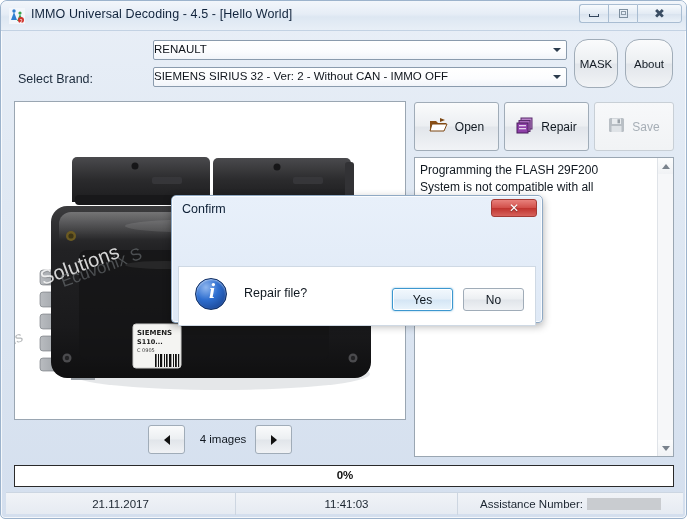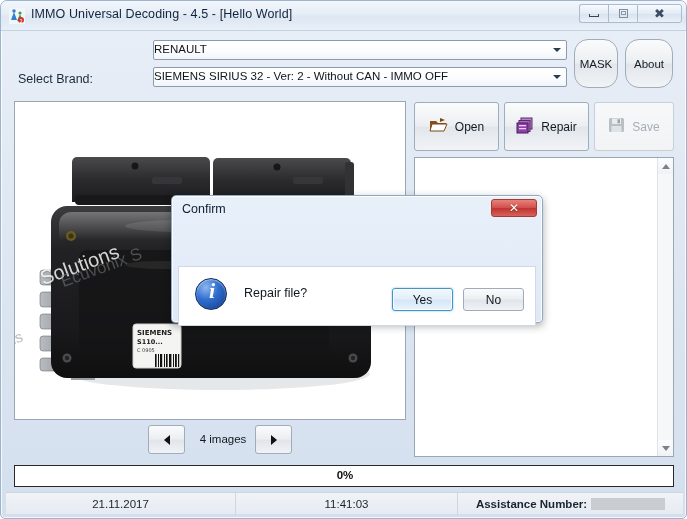--- a/index.html
+++ b/index.html
@@ -218,21 +218,21 @@
     display: flex;
   }
   .sb-cell {
     font-size: 11.5px; color: #1a242f;
     display: flex; align-items: center; justify-content: center;
     height: 22px;
     border-right: 1px solid #cdd6e1;
   }
   .sb-date { width: 230px; }
   .sb-time { width: 222px; }
-  .sb-assist { width: 225px; border-right: none; gap: 4px; font-weight: bold; }
+  .sb-assist { width: 225px; border-right: none; gap: 4px; }
   .assist-blank {
     display: inline-block;
     width: 74px; height: 12px;
     background: #c9ccd0;
   }
 
   
   .dlg {
     position: absolute; left: 170px; top: 194px;
     width: 372px; height: 128px;
@@ -493,20 +493,22 @@
         <rect x="1" y="1" width="15" height="14" rx="1.5" fill="#b9bfc5"></rect>
         <rect x="4" y="1.5" width="9" height="5.5" fill="#e9ecef"></rect>
         <rect x="9.5" y="2.3" width="2.5" height="4" fill="#9aa1a8"></rect>
         <rect x="3.5" y="9" width="10" height="6" fill="#dfe3e7"></rect>
       </svg>
     </span>
     <span>Save</span>
   </div>
 
   <div class="logbox">
+    <div class="logtext">Programming the FLASH 29F200
+System is not compatible with all</div>
     <div class="vscroll">
       <div class="vs-arrow up">
         <span class="vs-up"></span>
       </div>
       <div class="vs-arrow down">
         <span class="vs-dn"></span>
       </div>
     </div>
   </div>
 

